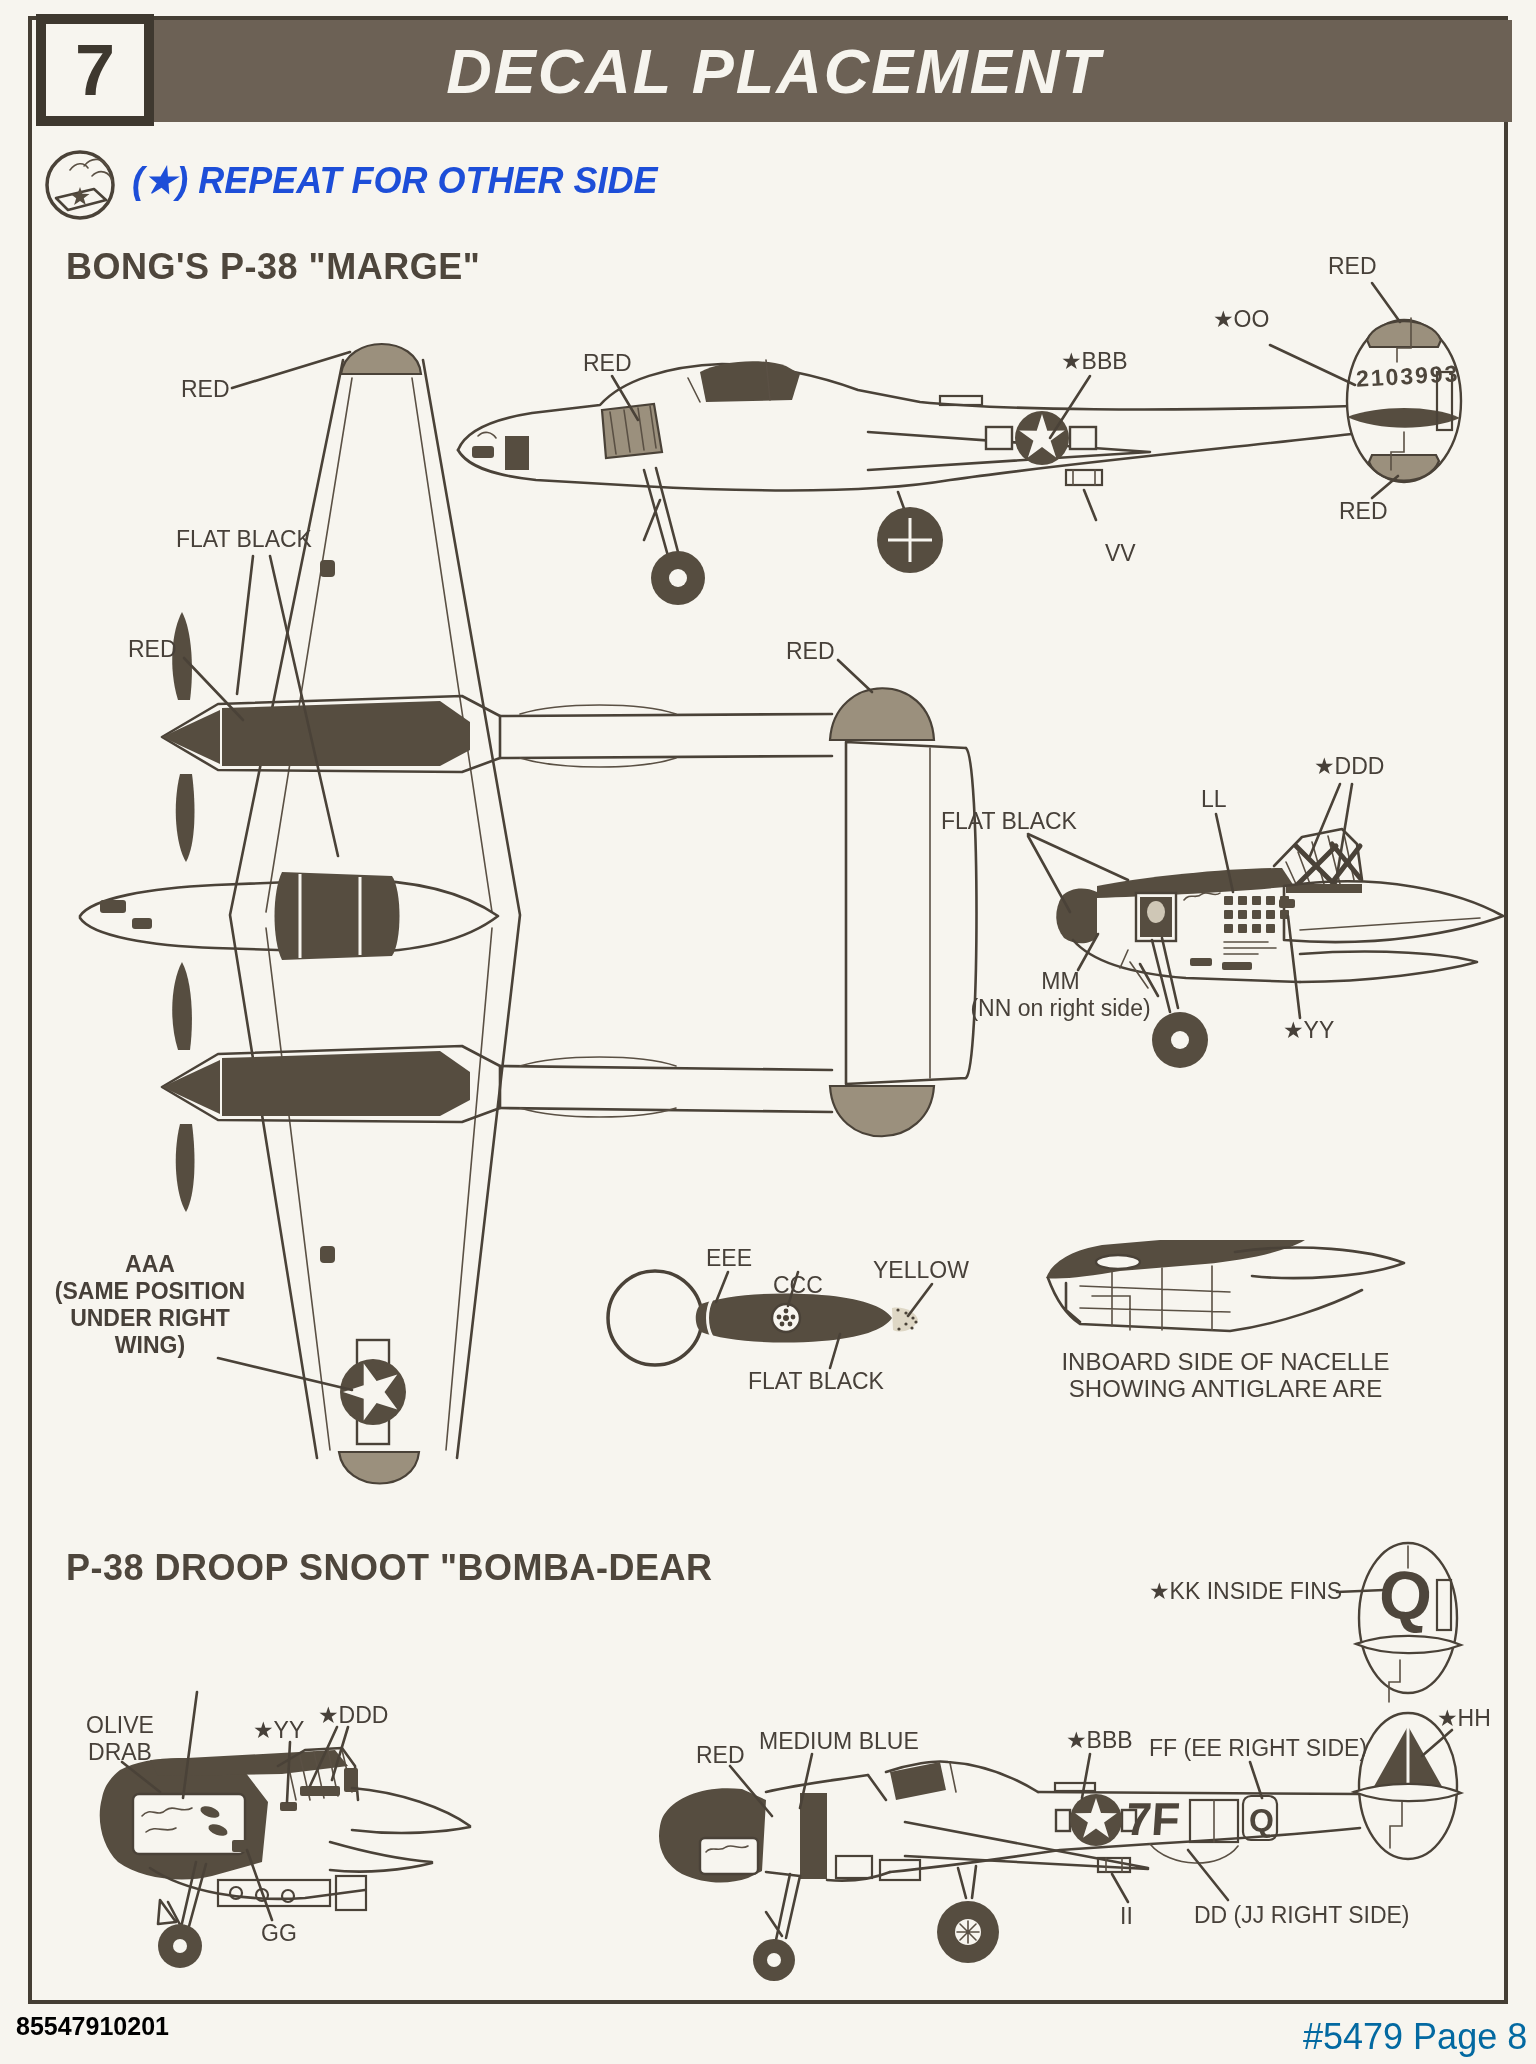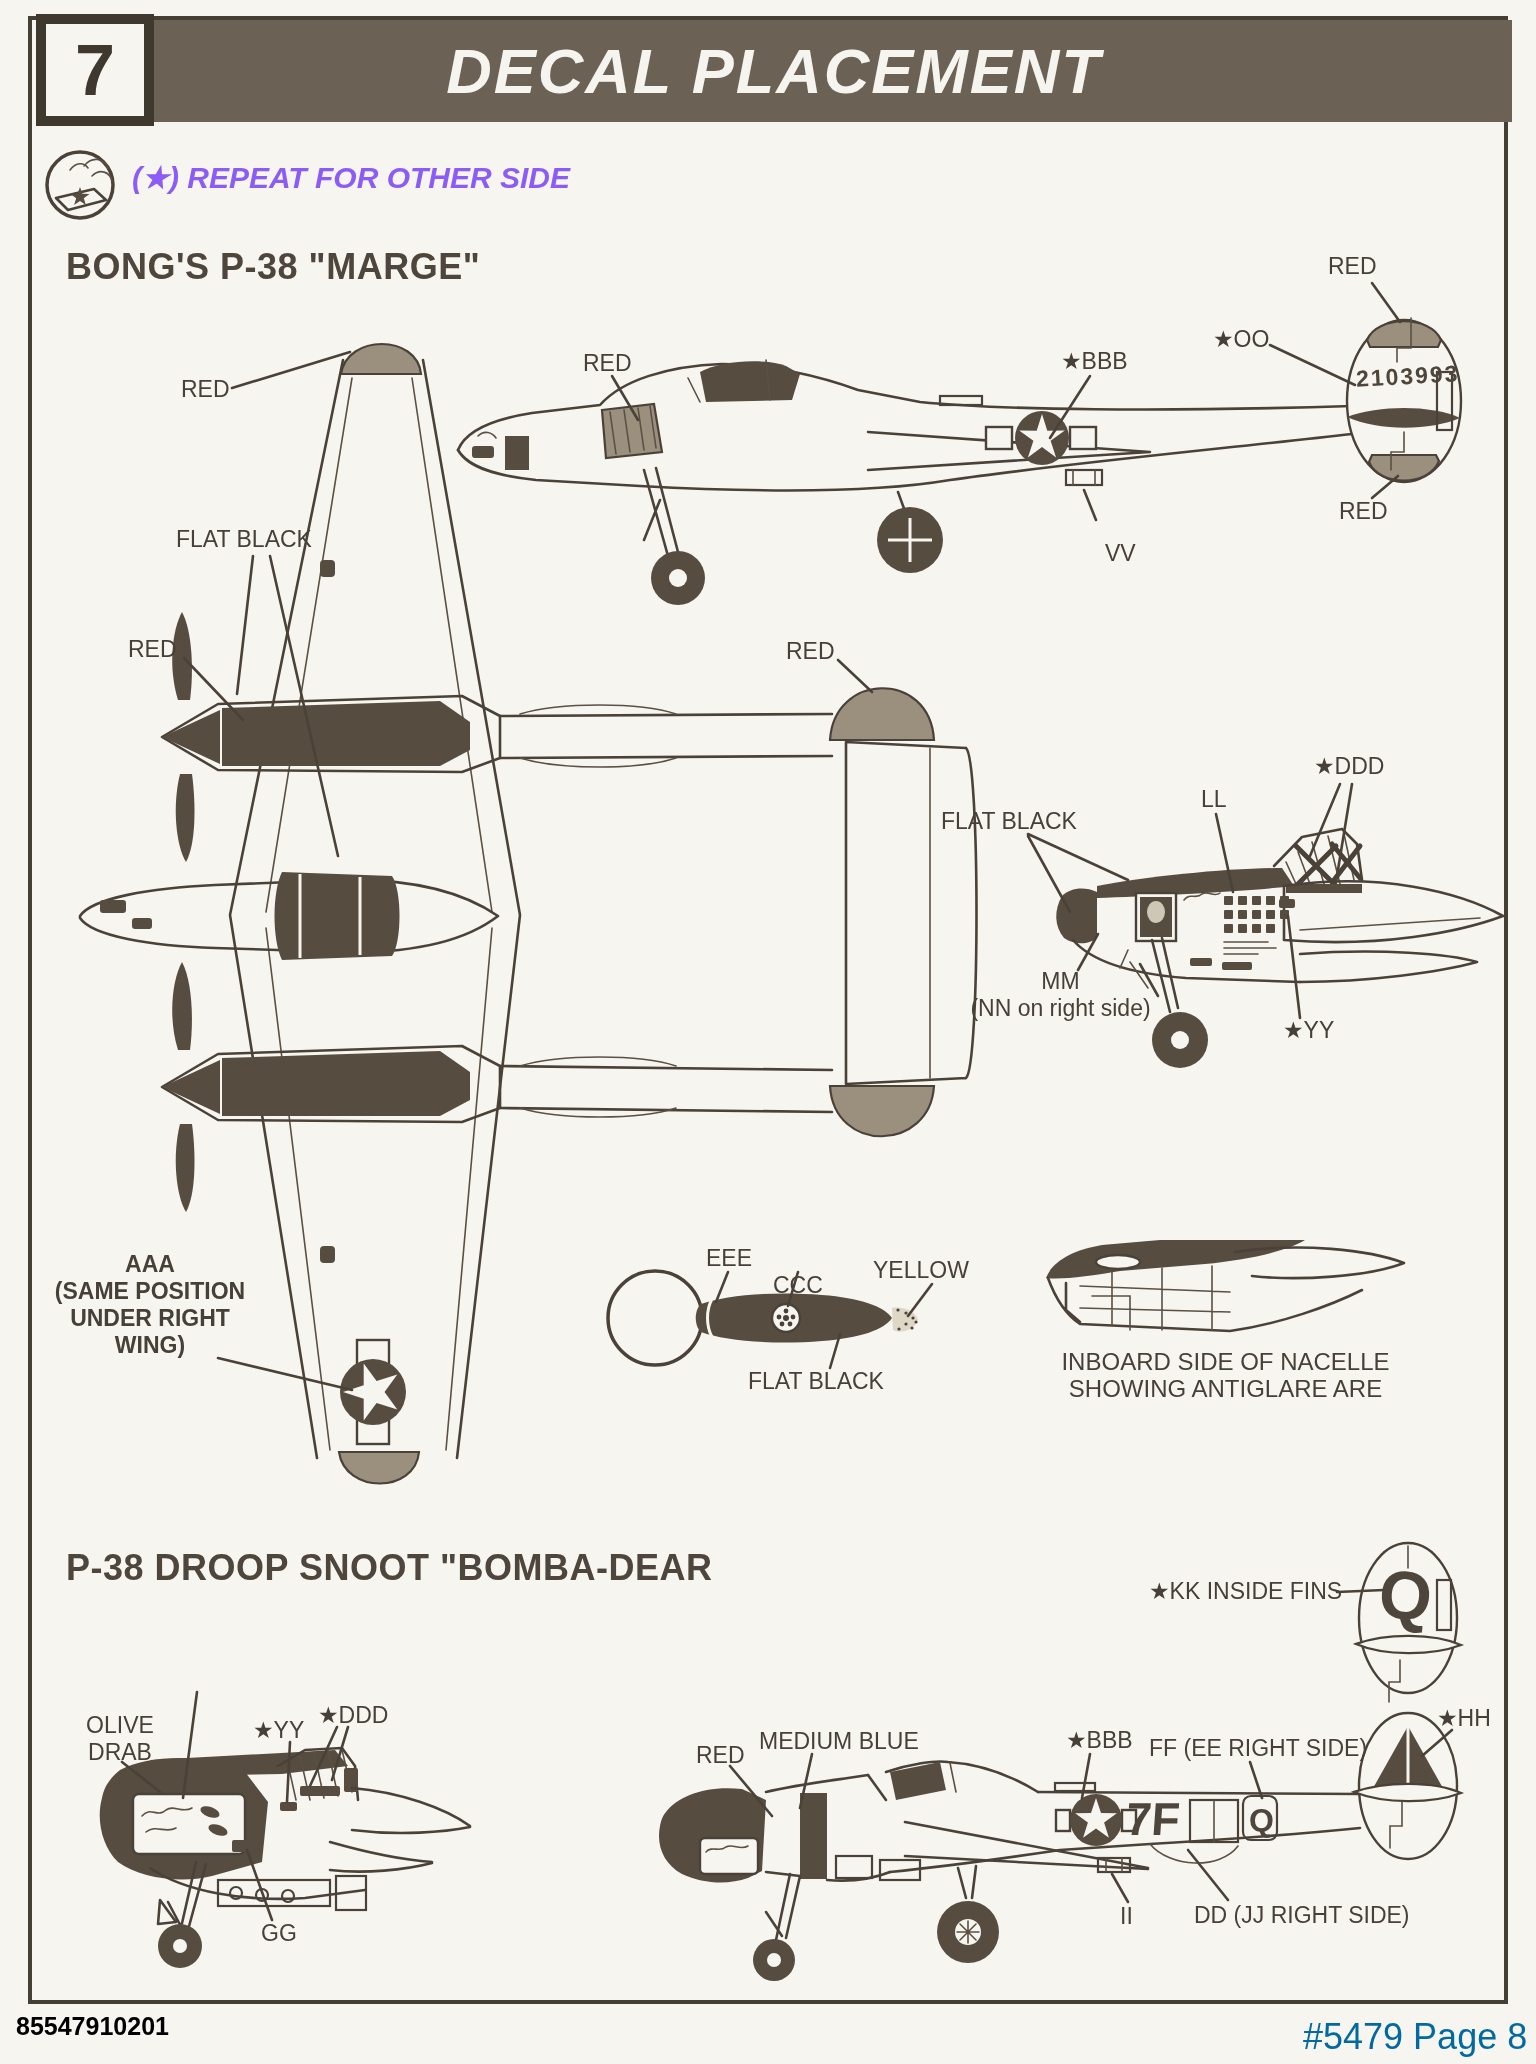--- a/index.html
+++ b/index.html
@@ -9,21 +9,21 @@
          border:4px solid #453e34;box-sizing:border-box;}
   .headerbar{position:absolute;left:36px;top:20px;width:1476px;height:102px;background:#6c6155;
              display:flex;align-items:center;justify-content:center;box-sizing:border-box;}
   .headerbar .title{font-size:63px;font-weight:bold;font-style:italic;color:#f6f4ee;letter-spacing:2px;}
   .stepbox{position:absolute;left:36px;top:14px;width:118px;height:112px;background:#f7f5ef;
            border:10px solid #3e382f;box-sizing:border-box;display:flex;align-items:center;justify-content:center;}
   .stepbox span{font-size:72px;font-weight:bold;color:#3e382f;}
   .lbl{position:absolute;font-size:23px;color:#474039;white-space:pre-line;line-height:27px;}
   .ctr{text-align:center;}
   .h1{position:absolute;font-size:36px;font-weight:bold;color:#4e463c;letter-spacing:0.5px;}
-  .repeat{position:absolute;left:132px;top:160px;font-size:30px;font-weight:bold;font-style:italic;color:#8b5cf6;}
+  .repeat{position:absolute;left:132px;top:160px;font-size:36px;font-weight:bold;font-style:italic;color:#1d4ed8;}
   .serial{position:absolute;left:1356px;top:363px;font-size:23px;font-weight:bold;color:#4e463c;
           letter-spacing:2px;transform:rotate(-3deg);}
   .code7f{position:absolute;left:1126px;top:1792px;font-size:46px;font-weight:bold;color:#4e463c;transform:skewX(-4deg);}
   .boomq{position:absolute;left:1249px;top:1802px;font-size:32px;font-weight:bold;color:#4e463c;}
   .finq{position:absolute;left:1379px;top:1556px;font-size:68px;font-weight:bold;color:#4e463c;transform:rotate(4deg);}
   .footl{position:absolute;left:16px;top:2012px;font-size:25px;font-weight:bold;color:#000000;}
   .footr{position:absolute;left:1303px;top:2016px;font-size:36px;color:#0369a1;}
   svg{position:absolute;left:0;top:0;}
   .ln{fill:none;stroke:#4a4238;stroke-width:2.6;stroke-linecap:round;stroke-linejoin:round}
   .lnt{fill:none;stroke:#5a5044;stroke-width:1.6;stroke-linecap:round}
@@ -336,21 +336,21 @@
   <div class="lbl" style="left:176px;top:526px;">FLAT BLACK</div>
   <div class="lbl" style="left:128px;top:636px;">RED</div>
   <div class="lbl" style="left:786px;top:638px;">RED</div>
   <div class="lbl ctr" style="left:40px;top:1251px;width:220px;font-weight:bold;">AAA
 (SAME POSITION
 UNDER RIGHT
 WING)</div>
 
   <div class="lbl" style="left:583px;top:350px;">RED</div>
   <div class="lbl" style="left:1061px;top:348px;">★BBB</div>
-  <div class="lbl" style="left:1213px;top:326px;">★OO</div>
+  <div class="lbl" style="left:1213px;top:306px;">★OO</div>
   <div class="serial">2103993</div>
   <div class="lbl" style="left:1328px;top:253px;">RED</div>
   <div class="lbl" style="left:1339px;top:498px;">RED</div>
   <div class="lbl" style="left:1081px;top:540px;margin-left:24px;">VV</div>
 
   <div class="lbl" style="left:941px;top:808px;">FLAT BLACK</div>
   <div class="lbl" style="left:1201px;top:786px;">LL</div>
   <div class="lbl" style="left:1314px;top:753px;">★DDD</div>
   <div class="lbl ctr" style="left:958px;top:968px;width:205px;">MM
 (NN on right side)</div>

